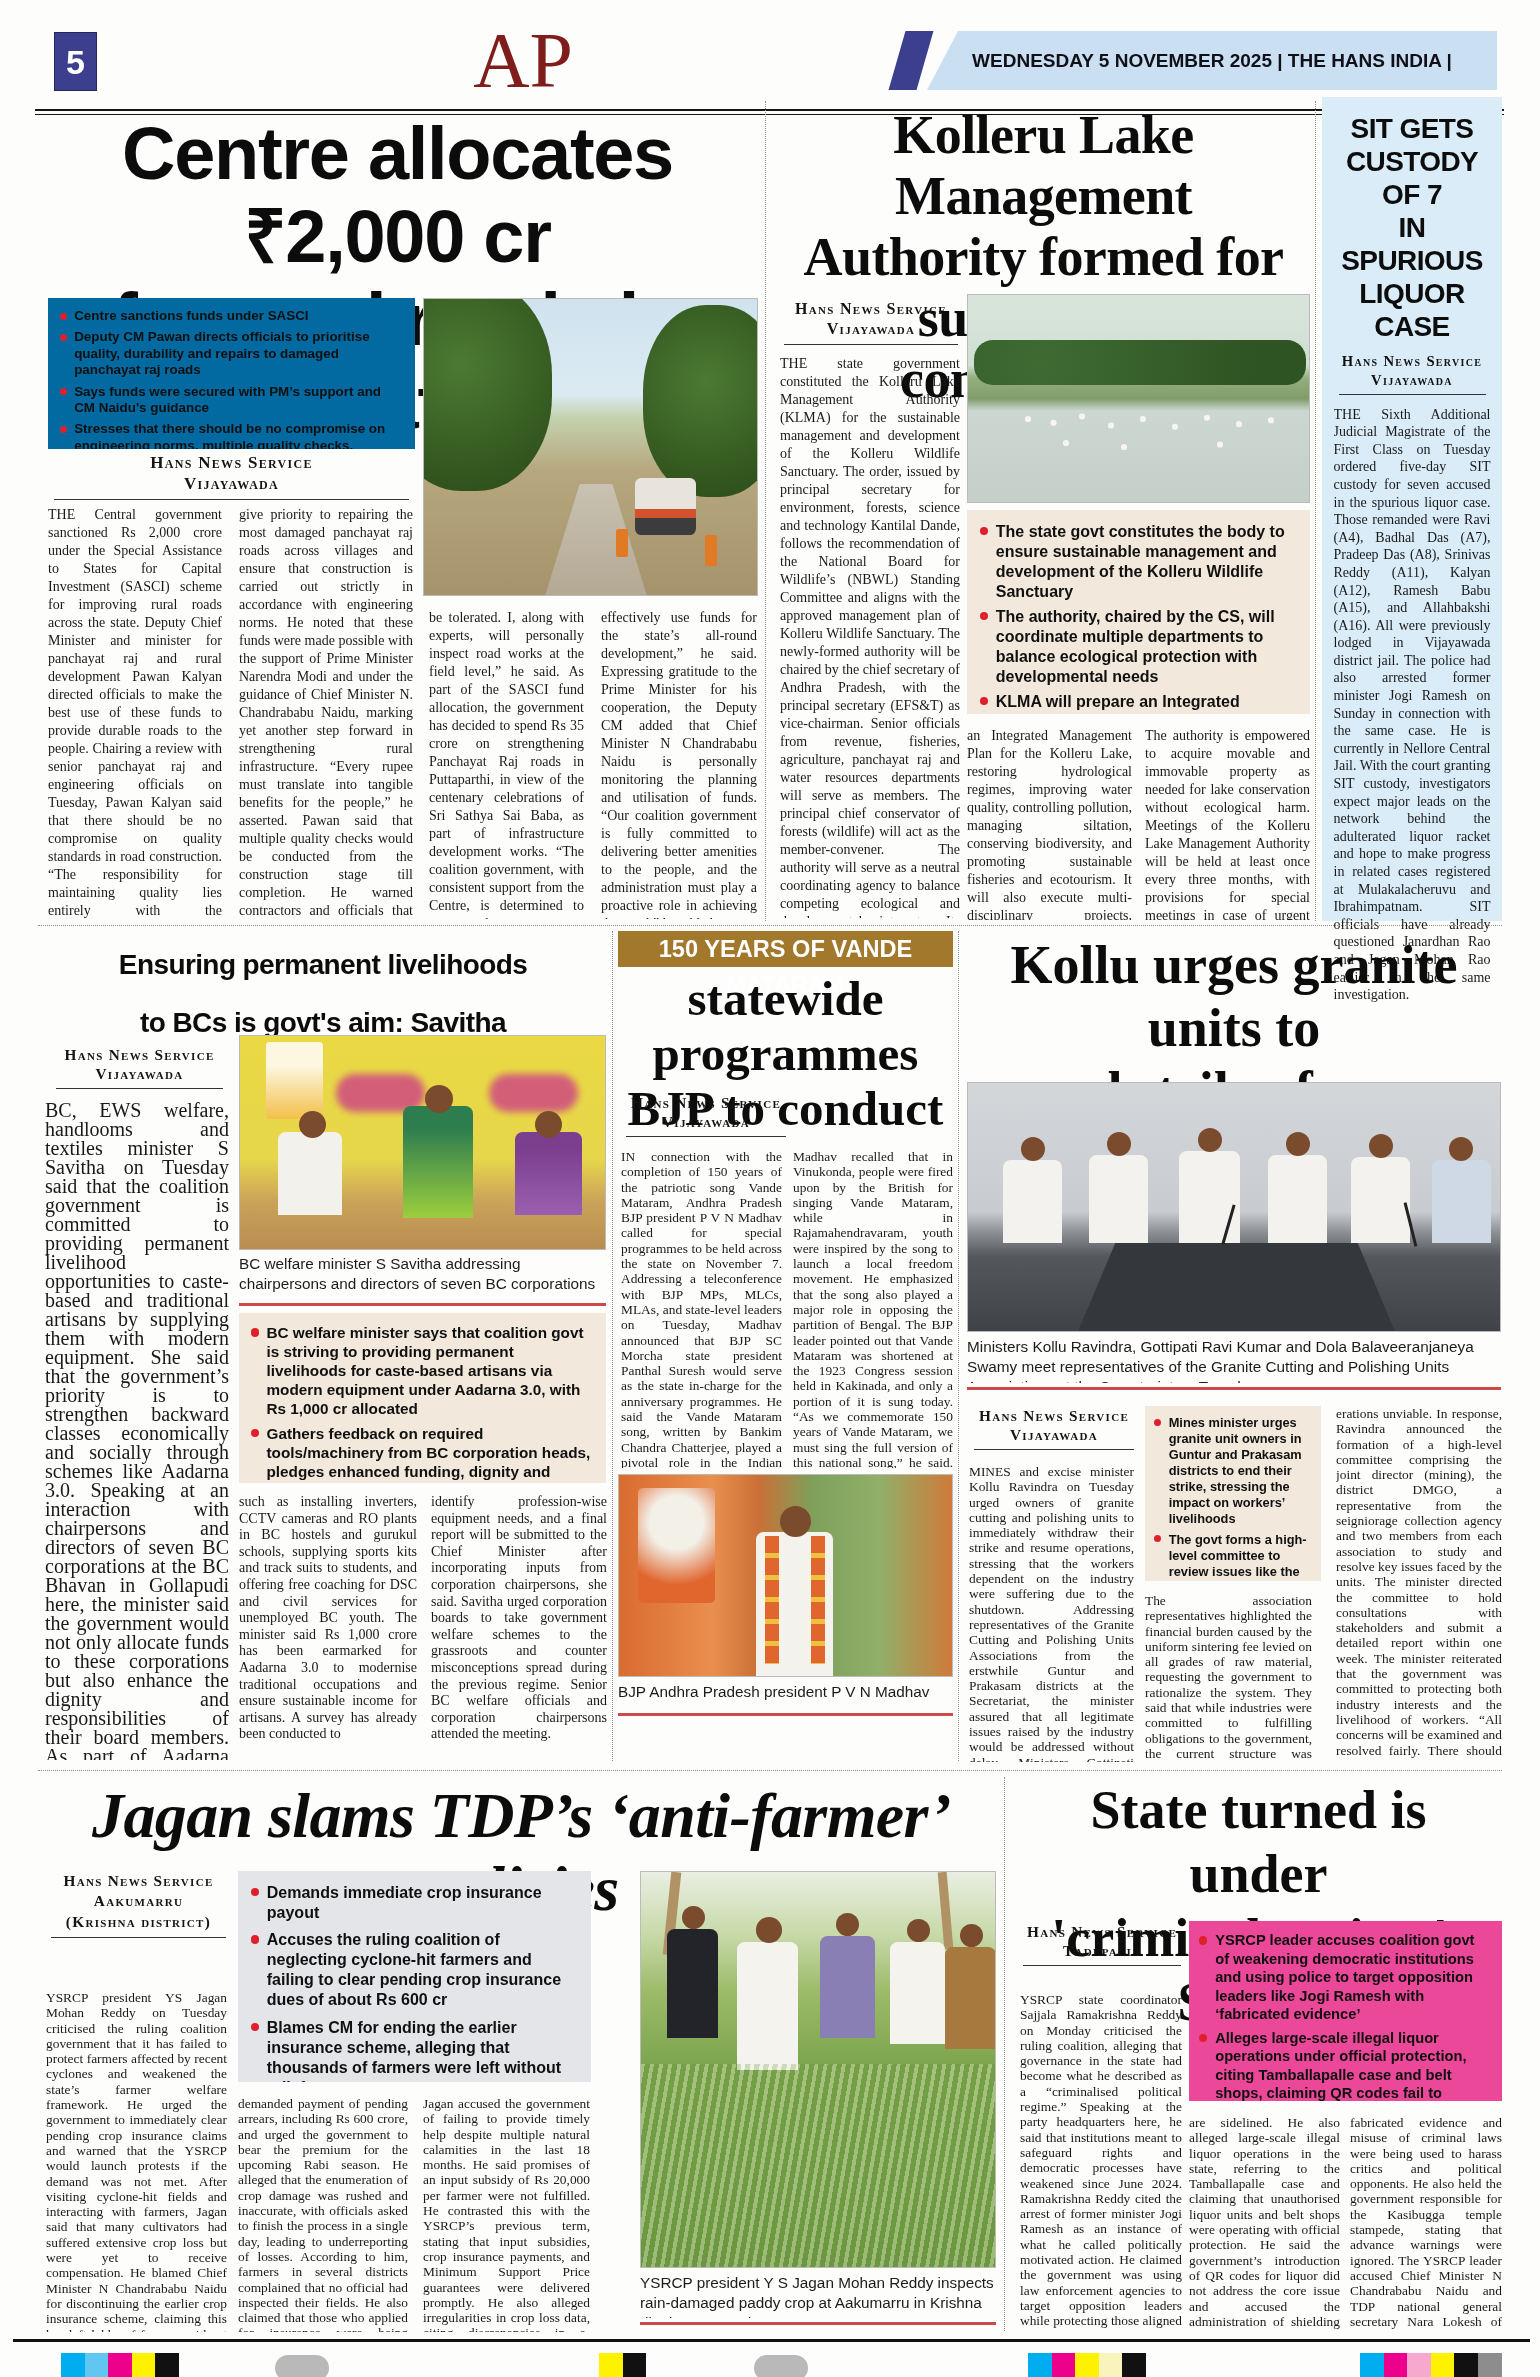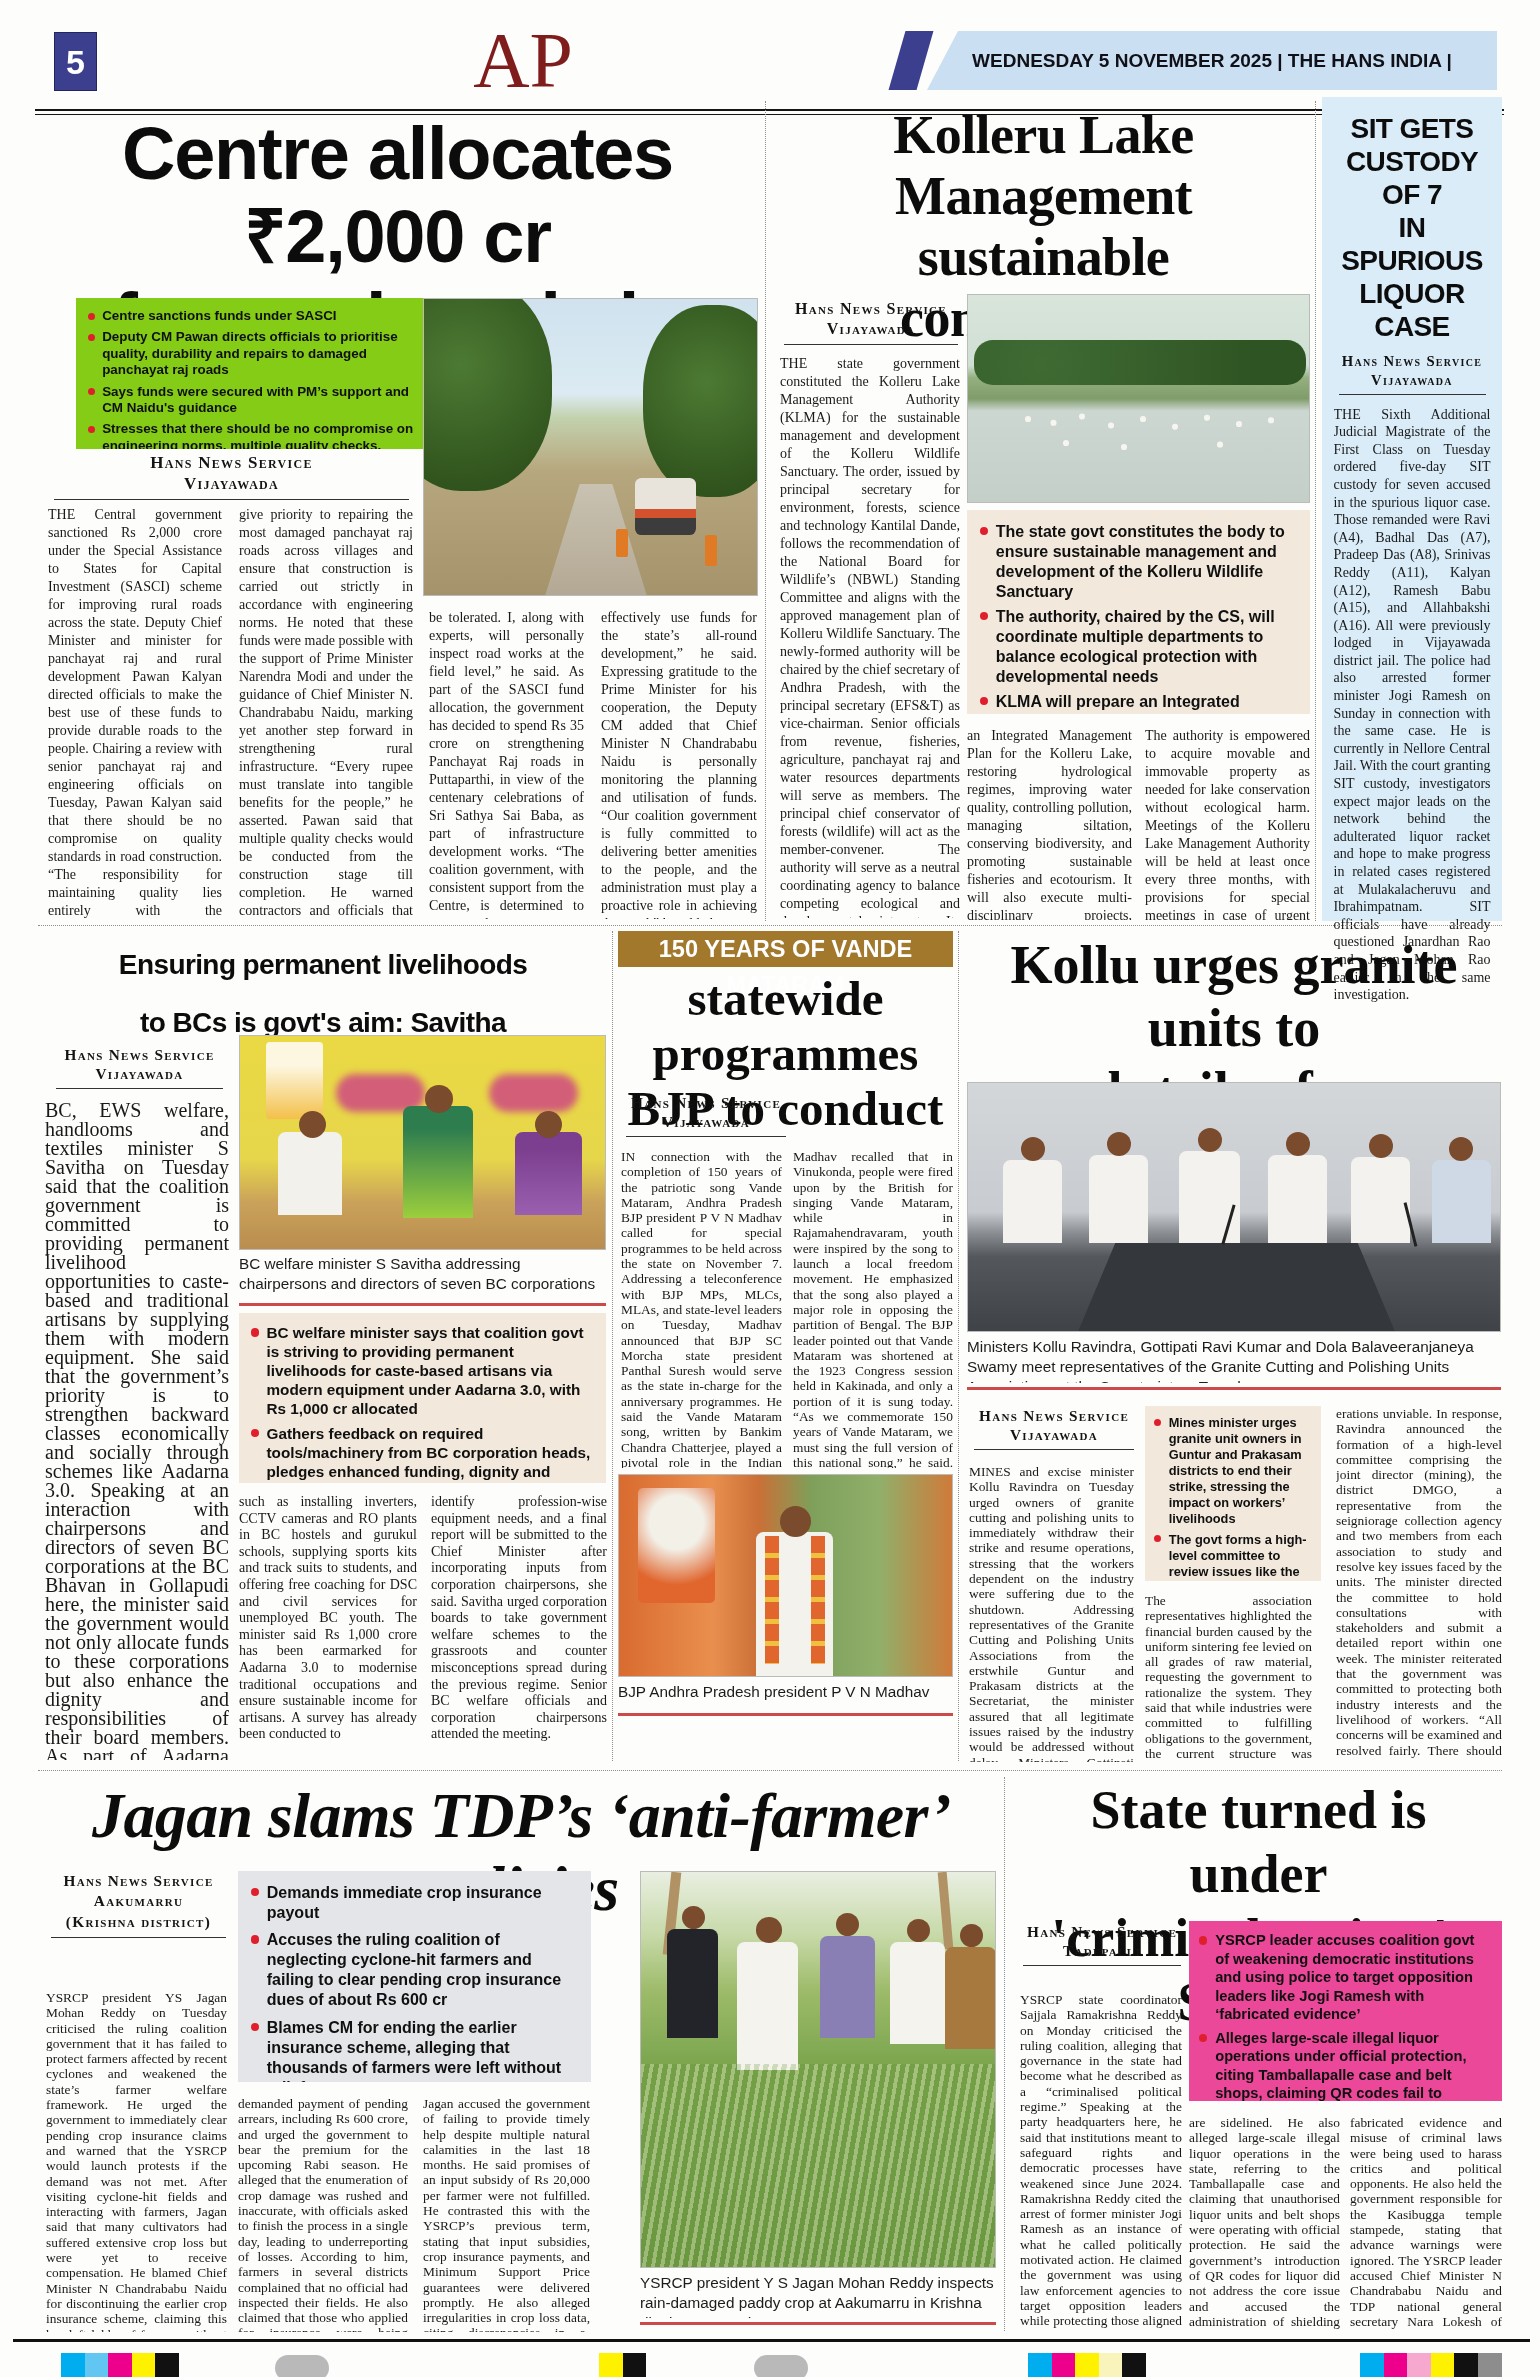--- a/index.html
+++ b/index.html
@@ -37,21 +37,21 @@
     margin:5.1px 7.7px 0 0; }
   .caption { font-family:"Liberation Sans",sans-serif; color:#1c1c1c; overflow:hidden; }
   .red-rule { background:#cd4a4a; }
   .dotted-v { width:0; border-left:1.9px dotted #8e8e8e; }
   .dotted-h { height:0; border-top:1.9px dotted #8e8e8e; }
   .photo { overflow:hidden; border:0.6px solid #bbb; }
   .fig { position:absolute; border-radius:7.7px 7.7px 0 0; }
   .head { position:absolute; border-radius:50%; background:#7a4b2c; }
   
   #lead-hl { left:38px; top:112px; width:719px; font-size:74px; line-height:83px; }
-  #lead-box { left:48px; top:298px; width:367px; height:151px; background:#84cc16; padding:10.2px 11.5px;margin-left:28px; }
+  #lead-box { left:48px; top:298px; width:367px; height:151px; background:#0369a1; padding:10.2px 11.5px; }
   #lead-box .bullet-row { font-size:13.4px; line-height:16.6px; margin-bottom:4.5px; }
   #lead-box .dot { width:7px; height:7px; margin-top:4.5px; }
   #lead-photo { left:423px; top:298px; width:335px; height:298px;
     background:linear-gradient(180deg,#cfe2ee 0%,#dcebf3 32%,#c3d2ae 40%,#b7a77e 58%,#a5936b 100%); }
   #lead-byline { left:54px; top:452px; width:355px; font-size:17px; line-height:21px; padding-bottom:5.1px; }
   #lead-c1 { left:48px; top:506px; width:174px; height:415px; font-size:14px; line-height:18px; }
   #lead-c2 { left:239px; top:506px; width:174px; height:415px; font-size:14px; line-height:18px; }
   #lead-c3 { left:429px; top:609px; width:155px; height:310px; font-size:14px; line-height:18px; }
   #lead-c4 { left:601px; top:609px; width:156px; height:310px; font-size:14px; line-height:18px; }
   #sep-v1 { left:765px; top:101px; height:820px; }
@@ -189,20 +189,21 @@
     <span>Vijayawada</span>
   </div>
   <div class="abs body-col" id="lead-c1">THE Central government sanctioned Rs 2,000 crore under the Special Assistance to States for Capital Investment (SASCI) scheme for improving rural roads across the state. Deputy Chief Minister and minister for panchayat raj and rural development Pawan Kalyan directed officials to make the best use of these funds to provide durable roads to the people. Chairing a review with senior panchayat raj and engineering officials on Tuesday, Pawan Kalyan said that there should be no compromise on quality standards in road construction. “The responsibility for maintaining quality lies entirely with the administrative machinery,” he said. The Deputy CM instructed officials to</div>
   <div class="abs body-col" id="lead-c2">give priority to repairing the most damaged panchayat raj roads across villages and ensure that construction is carried out strictly in accordance with engineering norms. He noted that these funds were made possible with the support of Prime Minister Narendra Modi and under the guidance of Chief Minister N. Chandrababu Naidu, marking yet another step forward in strengthening rural infrastructure. “Every rupee must translate into tangible benefits for the people,” he asserted. Pawan said that multiple quality checks would be conducted from the construction stage till completion. He warned contractors and officials that any deviation from prescribed standards would invite action. “Neither negligence nor irregularities will</div>
   <div class="abs body-col" id="lead-c3">be tolerated. I, along with experts, will personally inspect road works at the field level,” he said. As part of the SASCI fund allocation, the government has decided to spend Rs 35 crore on strengthening Panchayat Raj roads in Puttaparthi, in view of the centenary celebrations of Sri Sathya Sai Baba, as part of infrastructure development works. “The coalition government, with consistent support from the Centre, is determined to secure and</div>
   <div class="abs body-col" id="lead-c4">effectively use funds for the state’s all-round development,” he said. Expressing gratitude to the Prime Minister for his cooperation, the Deputy CM added that Chief Minister N Chandrababu Naidu is personally monitoring the planning and utilisation of funds. “Our coalition government is fully committed to delivering better amenities to the people, and the administration must play a proactive role in achieving that goal,” he added.</div>
   <div class="abs dotted-v" id="sep-v1"></div>
 
   <div class="abs hl-serif" id="kol-hl">
     <span style="display:block">Kolleru Lake Management</span>
+    <span style="display:block">Authority formed for</span>
     <span style="display:block">sustainable conservation</span>
   </div>
   <div class="abs byline" id="kol-byline">
     <span>Hans News Service</span>
     <span>Vijayawada</span>
   </div>
   <div class="abs body-col" id="kol-c1">THE state government constituted the Kolleru Lake Management Authority (KLMA) for the sustainable management and development of the Kolleru Wildlife Sanctuary. The order, issued by principal secretary for environment, forests, science and technology Kantilal Dande, follows the recommendation of the National Board for Wildlife’s (NBWL) Standing Committee and aligns with the approved management plan of Kolleru Wildlife Sanctuary. The newly-formed authority will be chaired by the chief secretary of Andhra Pradesh, with the principal secretary (EFS&amp;T) as vice-chairman. Senior officials from revenue, fisheries, agriculture, panchayat raj and water resources departments will serve as members. The principal chief conservator of forests (wildlife) will act as the member-convener. The authority will serve as a neutral coordinating agency to balance competing ecological and developmental interests. Its mandate includes preparing</div>
   <div class="abs photo" id="kol-photo">
     <div class="treeblob" style="left:6.4px;top:45px;width:332px;height:45px;background:radial-gradient(circle at 20% 50%,#3f6b33,#2f5423 80%);border-radius:19px;"></div>
     <div class="birds" style="left:57px;top:121px;box-shadow:25.5px 3.8px 0 #f7f5ef,54px -2.6px 0 #f7f5ef,83px 6.4px 0 #f7f5ef,115px 0 0 #f7f5ef,147px 7.7px 0 #f7f5ef,179px -1.3px 0 #f7f5ef,211px 5.1px 0 #f7f5ef,243px 1.3px 0 #f7f5ef,192px 25.5px 0 #f7f5ef,96px 28px 0 #f7f5ef,38px 24px 0 #f7f5ef"></div>

